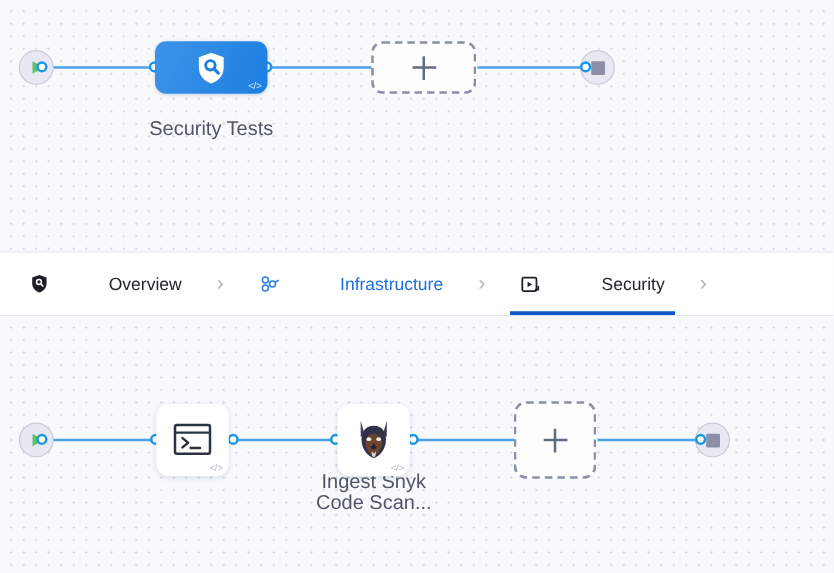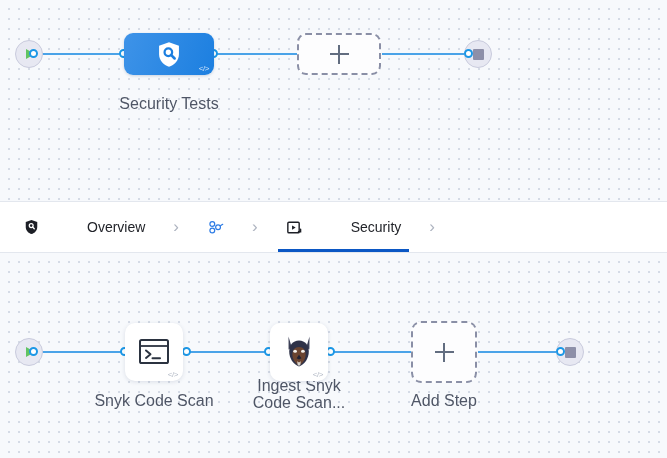--- a/index.html
+++ b/index.html
@@ -263,20 +263,21 @@
 
     <div class="tab is-link">
       <span class="tab-icon">
         <svg width="17" height="17" viewBox="0 0 24 24" fill="none" stroke="#2c7be5" stroke-width="1.7">
           <circle cx="7.5" cy="7" r="3.4"></circle>
           <circle cx="7.5" cy="16.2" r="3.4"></circle>
           <circle cx="15.6" cy="11.6" r="3.4"></circle>
           <path d="M19.4 9.3 L22.2 7.5" stroke-linecap="round"></path>
         </svg>
       </span>
+      <span class="tab-label">Infrastructure</span>
     </div>
 
     <span class="chevron">›</span>
 
     <div class="tab is-active">
       <span class="tab-icon">
         <svg width="17" height="17" viewBox="0 0 24 24">
           <rect x="2.6" y="4.5" width="16" height="15" rx="1.6" fill="none" stroke="#1d1f26" stroke-width="2"></rect>
           <path d="M8.6 9 L13.6 12 L8.6 15 Z" fill="#1d1f26"></path>
           <path d="M20.6 14.5 V18 H17.6" fill="none" stroke="#1d1f26" stroke-width="2" stroke-linecap="round"></path>
@@ -305,21 +306,20 @@
       <svg width="32" height="30" viewBox="0 0 32 30">
         <rect x="2" y="3" width="28" height="23" rx="1.6" fill="none" stroke="#2b3340" stroke-width="2"></rect>
         <line x1="2" y1="9" x2="30" y2="9" stroke="#2b3340" stroke-width="1.8"></line>
         <path d="M8 13.5 L12.5 17.2 L8 20.9" fill="none" stroke="#2b3340" stroke-width="2" stroke-linecap="round" stroke-linejoin="round"></path>
         <line x1="14.5" y1="21.3" x2="22" y2="21.3" stroke="#2b3340" stroke-width="2" stroke-linecap="round"></line>
       </svg>
       <span class="code-badge on-white">&lt;/&gt;</span>
     </div>
     <div class="port" style="left:120px; top:94px;"></div>
     <div class="port" style="left:182px; top:94px;"></div>
-    <div class="caption" style="left:84px; top:139px; width:140px;">Snyk Code Scan</div>
 
     <div class="step-node" style="left:270px; top:70px;">
       <svg class="dog" width="30" height="34" viewBox="0 0 30 34">
         <path d="M4.5 1.5 L7.8 12.5 L4.6 14.5 Z" fill="#3b3f56"></path>
         <path d="M25.5 1.5 L22.2 12.5 L25.4 14.5 Z" fill="#3b3f56"></path>
         <path d="M15 5.5 C21.5 5.5 24.8 10.5 24.8 16.5 C24.8 23.5 20.5 29.5 15 31.5 C9.5 29.5 5.2 23.5 5.2 16.5 C5.2 10.5 8.5 5.5 15 5.5 Z" fill="#2f3248"></path>
         <path d="M15 12 C19.2 12 21.6 15.2 21.6 19.4 C21.6 24.2 18.6 28.4 15 30 C11.4 28.4 8.4 24.2 8.4 19.4 C8.4 15.2 10.8 12 15 12 Z" fill="#6b4430"></path>
         <ellipse cx="11.1" cy="16.3" rx="1.9" ry="1.5" fill="#f2efe9"></ellipse>
         <ellipse cx="18.9" cy="16.3" rx="1.9" ry="1.5" fill="#f2efe9"></ellipse>
         <path d="M15 19.8 L12.6 23.2 L15 24.6 L17.4 23.2 Z" fill="#1f2133"></path>
@@ -328,21 +328,20 @@
       <span class="code-badge on-white">&lt;/&gt;</span>
     </div>
     <div class="port" style="left:264px; top:94px;"></div>
     <div class="port" style="left:326px; top:94px;"></div>
     <div class="caption" style="left:229px; top:124px; width:140px;">Ingest Snyk
 Code Scan...</div>
 
     <div class="add-node add-step-node" style="left:411px; top:68px;">
       <span class="plus"></span>
     </div>
-    <div class="caption" style="left:374px; top:139px; width:140px;">Add Step</div>
 
     <div class="terminal" style="left:556px; top:85px;">
       <span class="stop-sq"></span>
     </div>
     <div class="port" style="left:556px; top:94px;"></div>
   </div>
 
 </div>
 
 </body></html>

